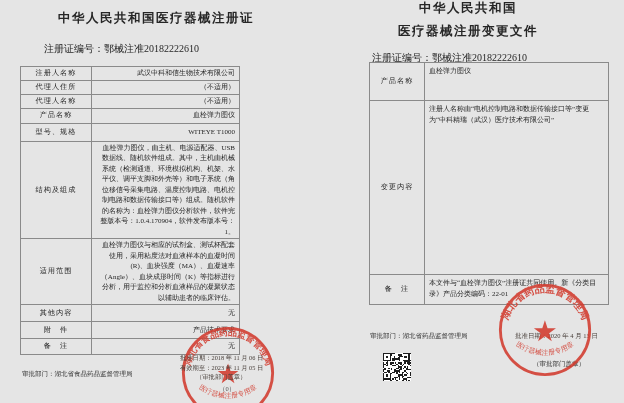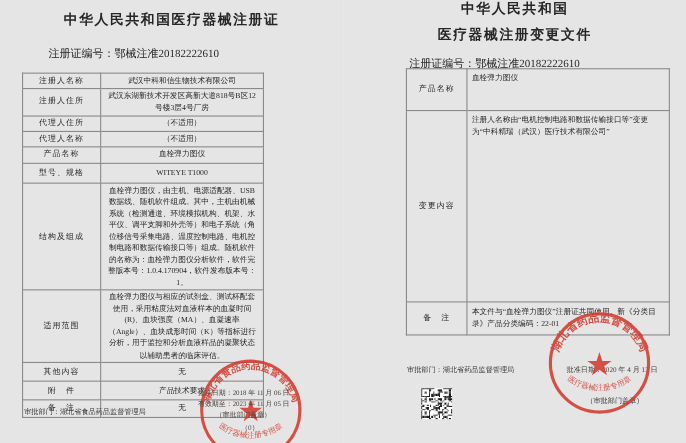--- a/index.html
+++ b/index.html
@@ -19,21 +19,21 @@
 
   .regline{position:absolute;font-size:10px;white-space:nowrap;}
   .l-regline{top:42px;left:44px;}
   .r-regline{top:51px;left:60px;}
 
   
   table{border-collapse:collapse;table-layout:fixed;}
   td{border:1px solid #8a8a8a;font-size:7px;line-height:10.5px;
      padding:1px 4px;overflow:hidden;}
   td.lbl{text-align:center;vertical-align:middle;font-size:7.2px;letter-spacing:1px;}
-  td.val{text-align:center;vertical-align:middle;}
+  td.val{text-align:right;vertical-align:middle;}
   td.valtop{text-align:left;vertical-align:top;padding-top:3px;}
 
   .l-table{position:absolute;top:66px;left:20px;width:220px;}
   .l-table td.lbl{width:62px;}
   .r-table{position:absolute;top:62px;left:57px;width:240px;}
   .r-table td.lbl{width:46px;}
 
   
   .foot{position:absolute;font-size:6.5px;white-space:nowrap;color:#333;}
   .l-foot{top:370px;left:22px;}
@@ -66,24 +66,20 @@
 
   <div class="page">
     <div class="doc-title l-title">中华人民共和国医疗器械注册证</div>
     <div class="regline l-regline">注册证编号：鄂械注准20182222610</div>
 
     <table class="l-table">
       <tbody>
           <tr style="height:13px">
         <td class="lbl">注册人名称</td>
         <td class="val">武汉中科和信生物技术有限公司</td>
-      </tr>
-      <tr style="height:25px">
-        <td class="lbl">注册人住所</td>
-        <td class="val">武汉东湖新技术开发区高新大道818号B区12号楼3层4号厂房</td>
       </tr>
       <tr style="height:14px">
         <td class="lbl">代理人住所</td>
         <td class="val">（不适用）</td>
       </tr>
       <tr style="height:14px">
         <td class="lbl">代理人名称</td>
         <td class="val">（不适用）</td>
       </tr>
       <tr style="height:15px">

